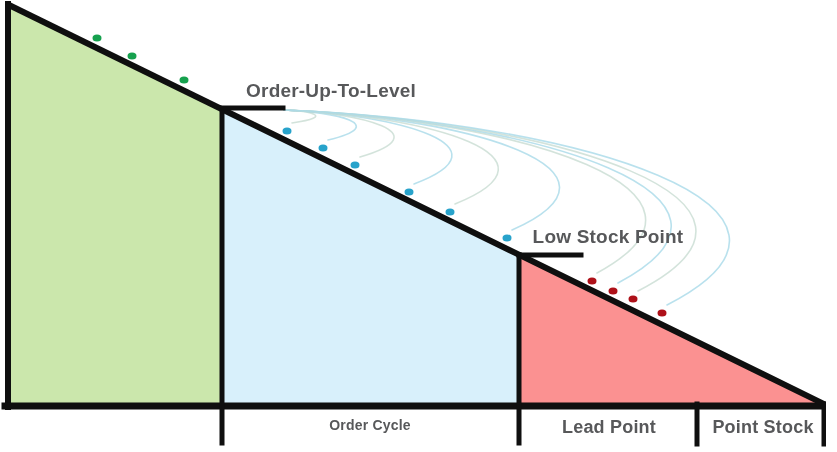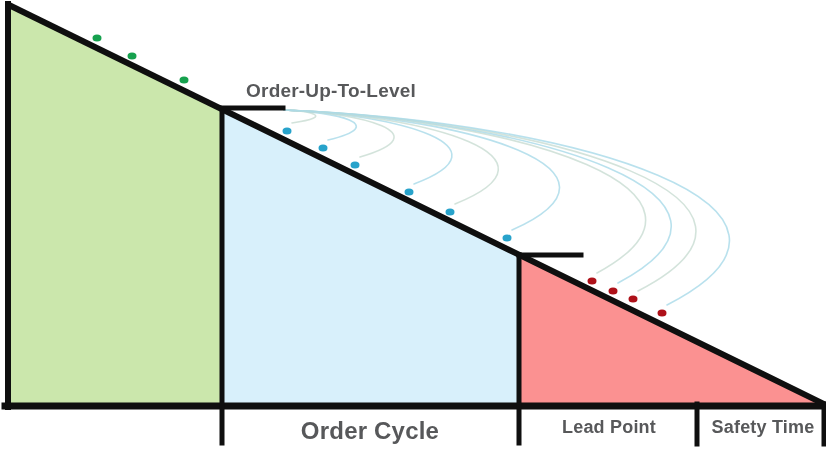--- a/index.html
+++ b/index.html
@@ -16,21 +16,21 @@
     position: absolute;
     color: #57585a;
     font-weight: bold;
     font-size: 19px;
     white-space: nowrap;
     transform: translateX(-50%);
     letter-spacing: 0.2px;
   }
   #lbl-order-up   { left: 331px; top: 80px;  }
   #lbl-low-stock  { left: 608px; top: 226px; }
-  #lbl-order-cycle{ left: 370px; top: 417px; font-size: 24px; }
+  #lbl-order-cycle{ left: 370px; top: 417px; font-size: 14px; }
   #lbl-lead-time  { left: 609px; top: 417px; font-size: 18px; }
   #lbl-safety     { left: 763px; top: 417px; font-size: 18px; }
 </style>
 </head>
 <body>
 
 <div id="stage">
   <svg id="diagram-svg" width="837" height="452" viewBox="0 0 837 452" xmlns="http://www.w3.org/2000/svg">
       <polygon points="10,6 222,110 222,404 10,404" fill="#cbe7ac"></polygon>
       <polygon points="222,110 519,254 519,404 222,404" fill="#d8f0fb"></polygon>
@@ -64,19 +64,20 @@
       <ellipse cx="450" cy="212" rx="4.5" ry="3.5" fill="#28a3cb"></ellipse>
       <ellipse cx="507" cy="238" rx="4.5" ry="3.5" fill="#28a3cb"></ellipse>
       <ellipse cx="592" cy="281" rx="4.5" ry="3.5" fill="#ae1119"></ellipse>
       <ellipse cx="613" cy="291" rx="4.5" ry="3.5" fill="#ae1119"></ellipse>
       <ellipse cx="633" cy="299" rx="4.5" ry="3.5" fill="#ae1119"></ellipse>
       <ellipse cx="662" cy="313" rx="4.5" ry="3.5" fill="#ae1119"></ellipse>
     </svg>
 
   <div class="diagram-label" id="lbl-order-up">Order-Up-To-Level</div>
 
+  <div class="diagram-label" id="lbl-low-stock">Low Stock Point</div>
 
   <div class="diagram-label" id="lbl-order-cycle">Order Cycle</div>
 
   <div class="diagram-label" id="lbl-lead-time">Lead Point</div>
 
-  <div class="diagram-label" id="lbl-safety">Safety Time</div>
+  <div class="diagram-label" id="lbl-safety">Point Stock</div>
 </div>
 
 </body></html>

